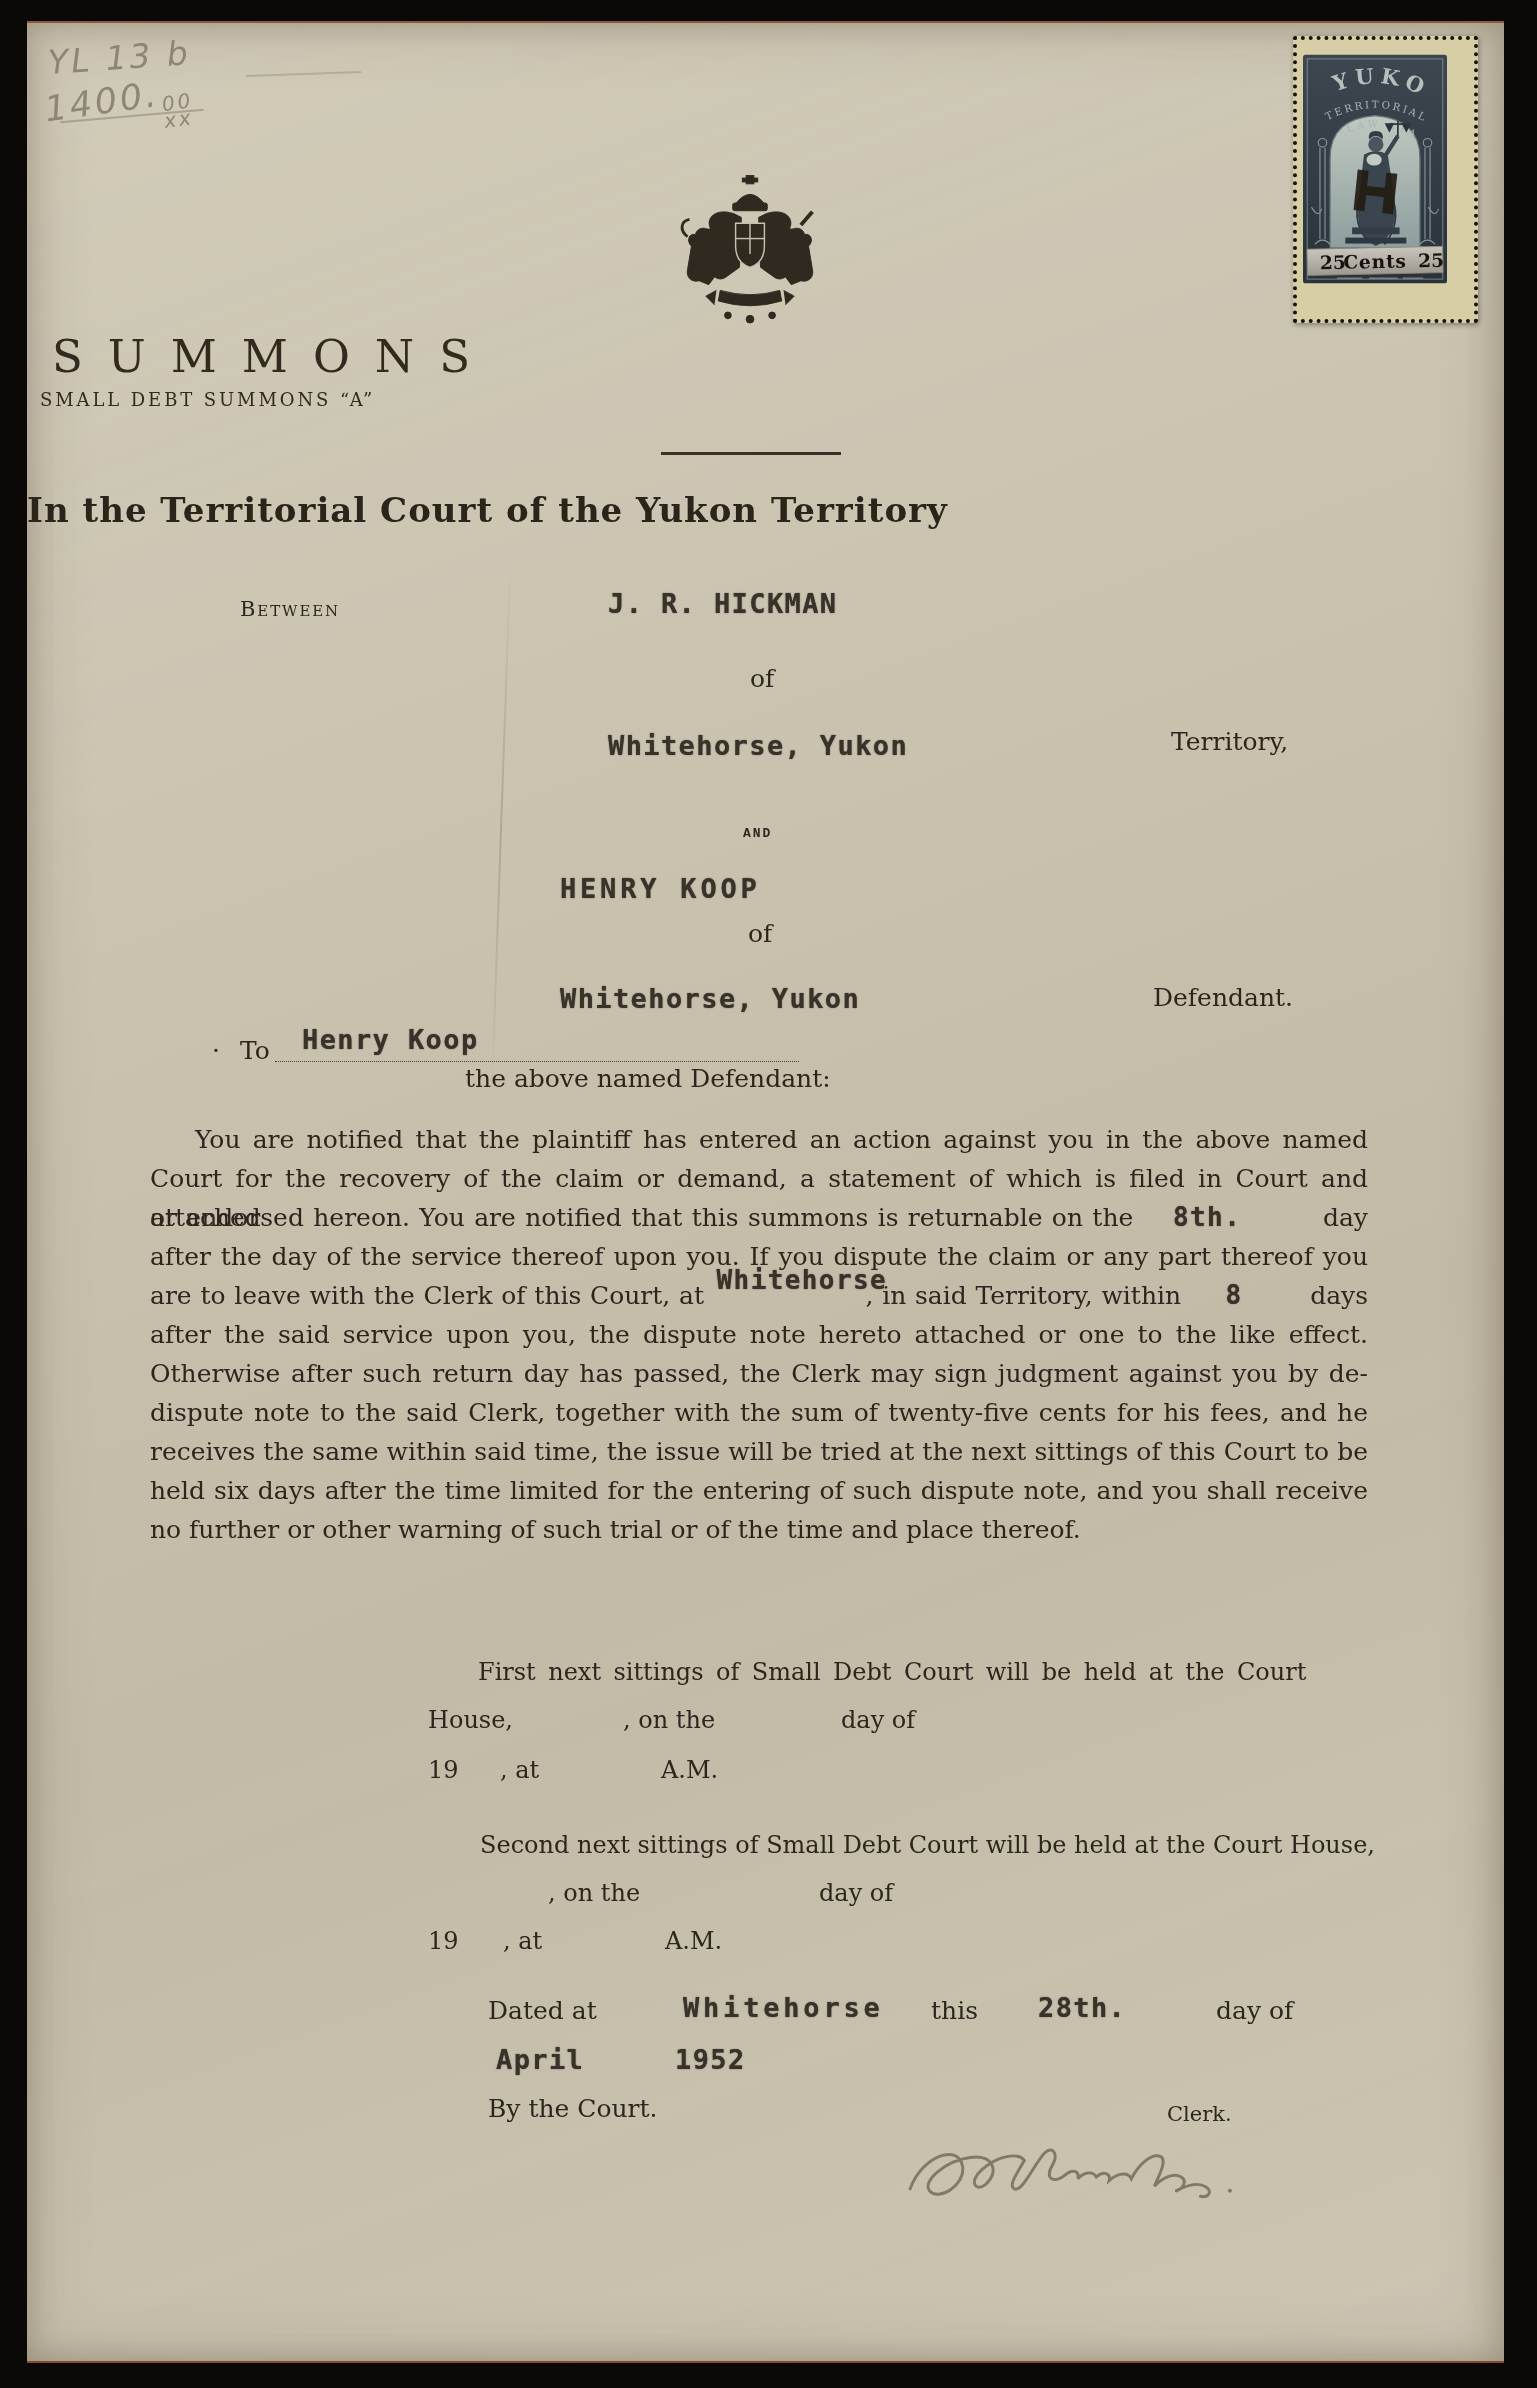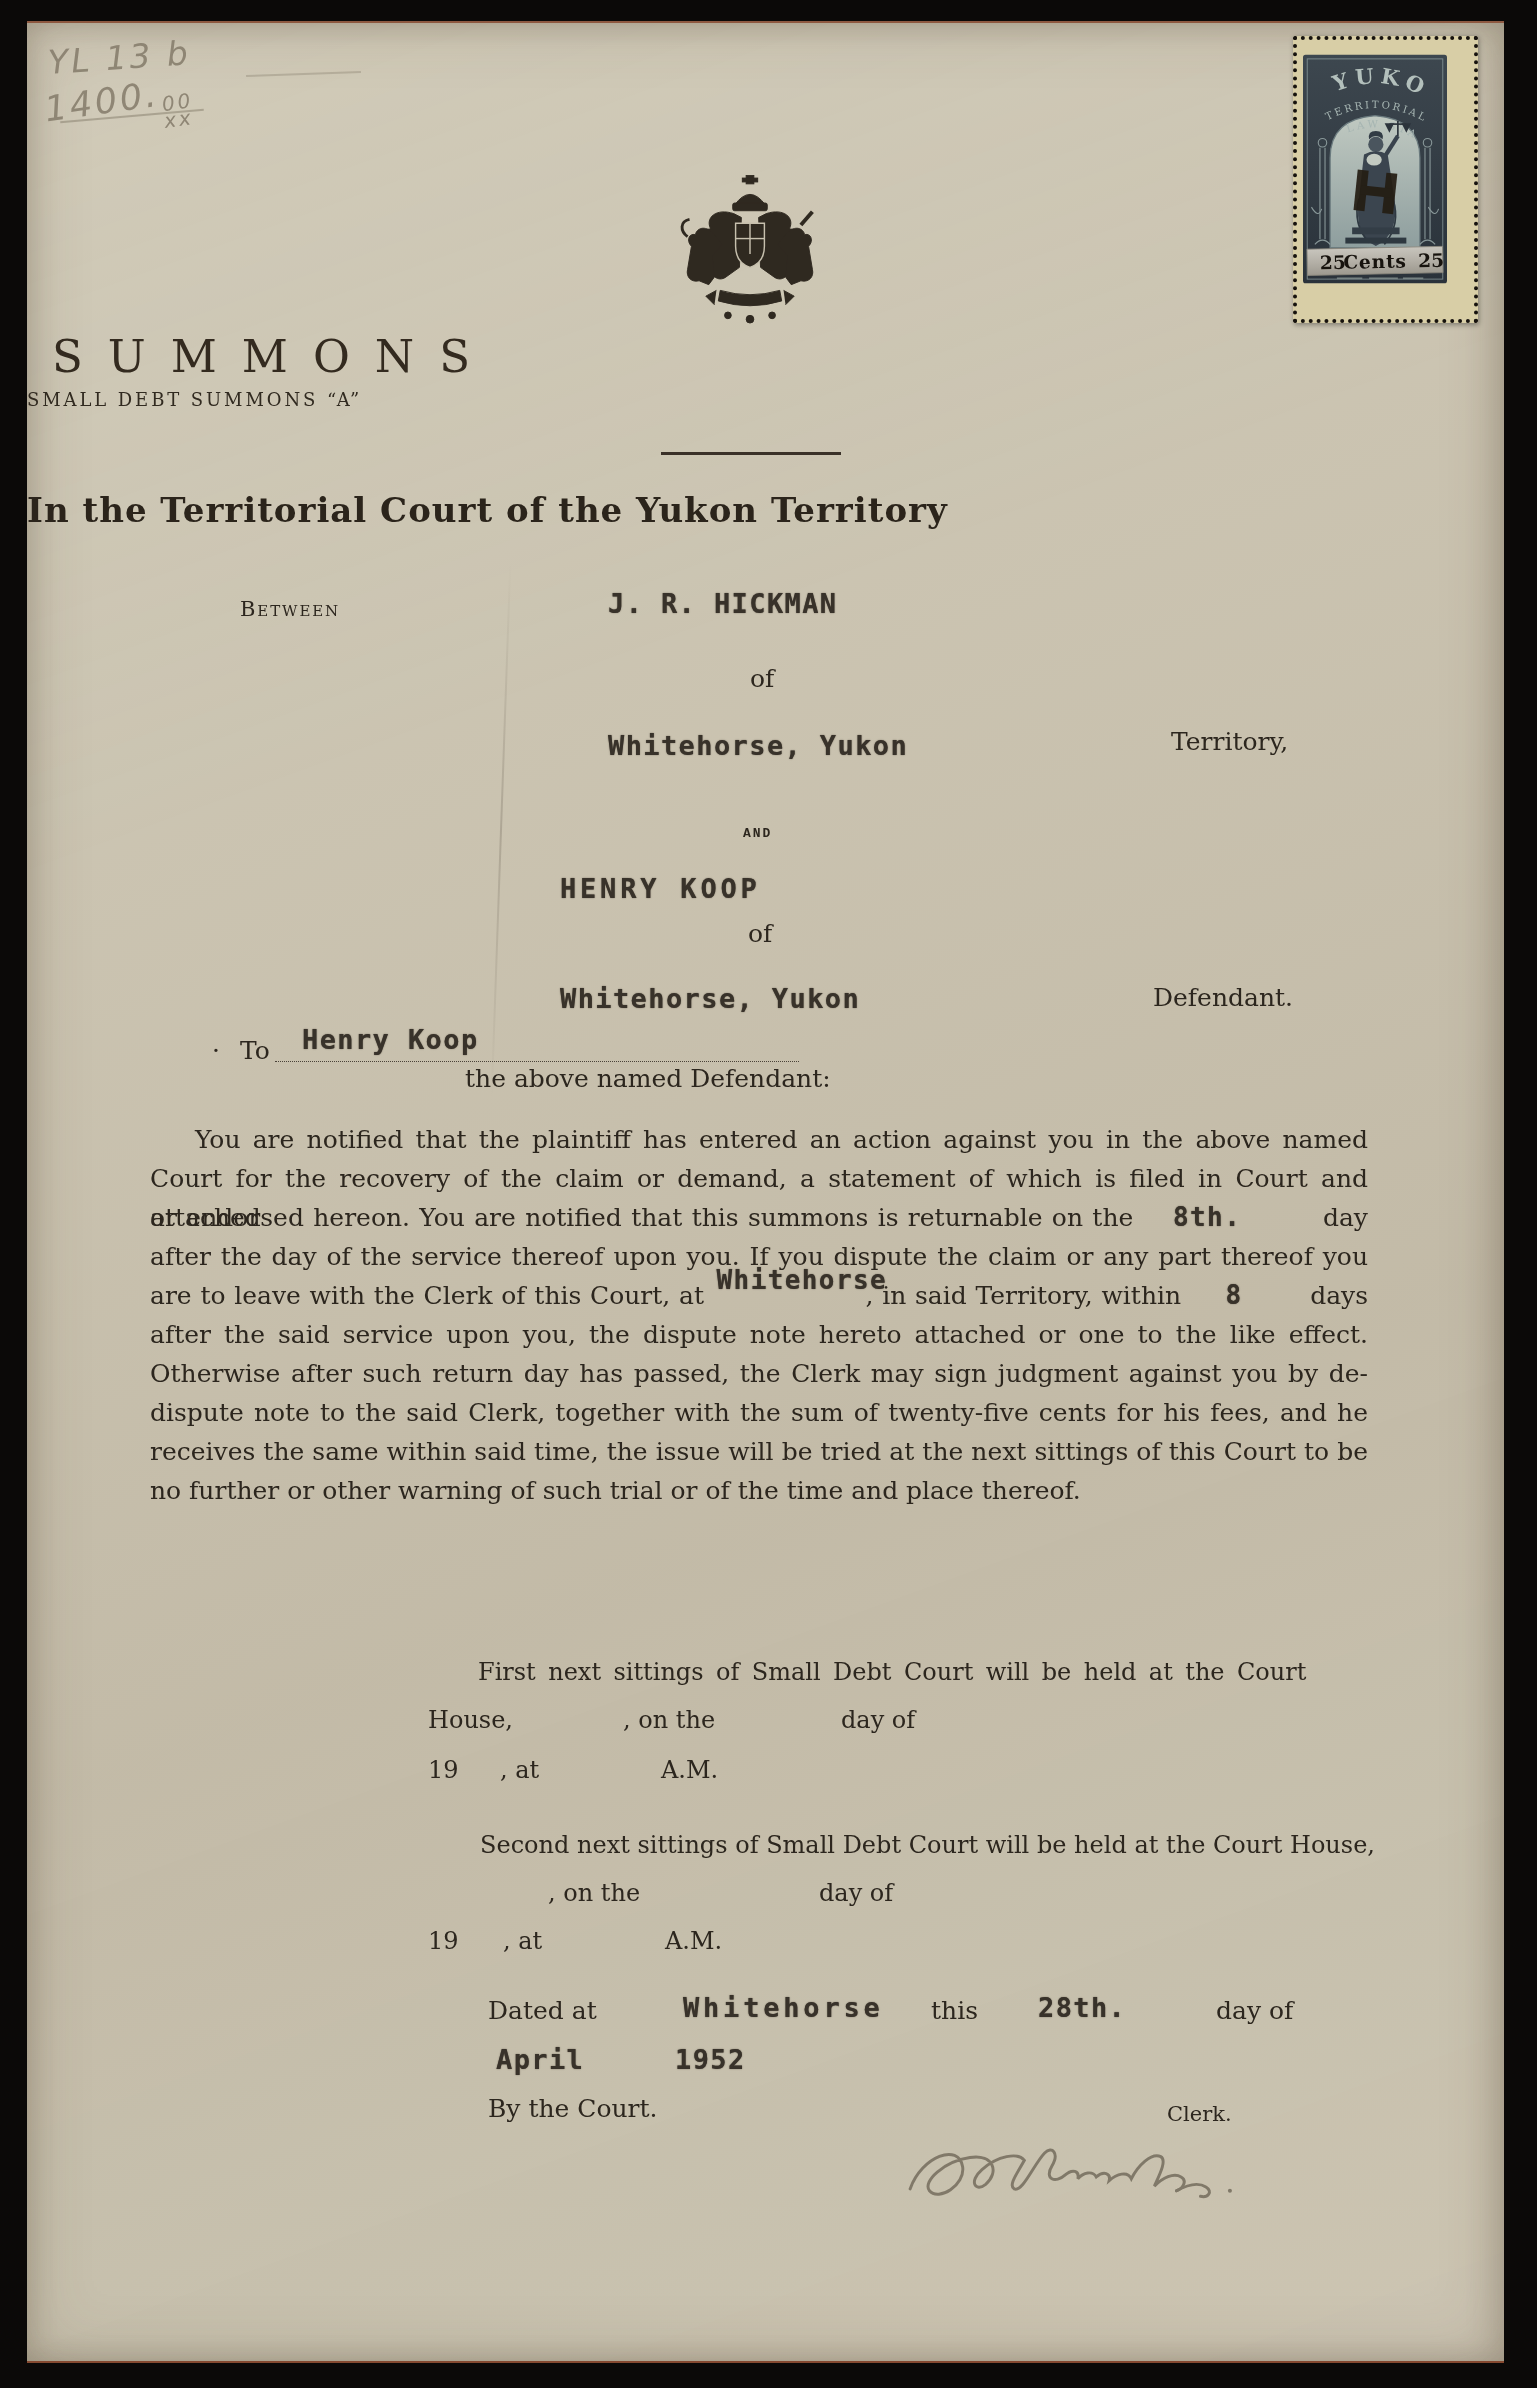--- a/index.html
+++ b/index.html
@@ -41,21 +41,21 @@
     background:var(--stamp_cream);
     border:4.8px dotted #16120e;
     padding:5.8px;border-radius:1.9px;
     box-shadow:1px 1.9px 4.8px rgba(0,0,0,.35);
   }
   .stamp svg{display:block;}
   .crest-wrap{position:absolute;left:651px;top:152px;width:144px;height:154px;}
   .title-summons{position:absolute;left:0;width:1447px;top:307px;
     font-size:45px;letter-spacing:25px;text-indent:25px;color:#332a1f;
     font-family:"DejaVu Serif","Liberation Serif",serif;}
-  .subtitle{position:absolute;left:0;width:1447px;top:366px;
+  .subtitle{position:absolute;left:13px;width:1447px;top:366px;
     font-size:18px;letter-spacing:2.9px;color:#312a20;}
   .rule{position:absolute;left:634px;top:429px;width:180px;height:2.9px;background:#3a3128;}
   .court-title{position:absolute;left:0;width:1447px;top:467px;
     font-size:34px;font-weight:bold;letter-spacing:1px;color:#2b241b;}
   
   .print{font-size:25px;color:var(--ink);}
   .small-label{font-variant:small-caps;font-size:21px;letter-spacing:1.9px;}
   .and-label{font-variant:small-caps;font-size:19px;letter-spacing:1.9px;font-weight:bold;}
   .typed{font-family:"DejaVu Sans Mono","Liberation Mono",monospace;font-weight:bold;
     color:var(--typed);font-size:27px;letter-spacing:1.4px;
@@ -237,20 +237,21 @@
   <div id="body-paragraph">
       <div class="body-line first"><span class="print">You are notified that the plaintiff has entered an action against you in the above named</span> </div>
       <div class="body-line"><span class="print">Court for the recovery of the claim or demand, a statement of which is filed in Court and attached</span> </div>
       <div class="body-line"><span class="print">or endorsed hereon.  You are notified that this summons is returnable on the</span> <span class="gap" style="width: 21px;"></span> <span class="typed">8th.</span> <span class="gap" style="width: 63px;"></span> <span class="print">day</span> </div>
       <div class="body-line"><span class="print">after the day of the service thereof upon you.  If you dispute the claim or any part thereof you</span> </div>
       <div class="body-line"><span class="print">are to leave with the Clerk of this Court, at</span> <span class="gap rel" style="width: 144px;"><span class="typed raised">Whitehorse</span></span> <span class="print">, in said Territory, within</span> <span class="gap" style="width: 27px;"></span> <span class="typed">8</span> <span class="gap" style="width: 50px;"></span> <span class="print">days</span> </div>
       <div class="body-line"><span class="print">after the said service upon you, the dispute note hereto attached or one to the like effect.</span> </div>
       <div class="body-line"><span class="print">Otherwise after such return day has passed, the Clerk may sign judgment against you by de-</span> </div>
       <div class="body-line"><span class="print">dispute note to the said Clerk, together with the sum of twenty-five cents for his fees, and he</span> </div>
       <div class="body-line"><span class="print">receives the same within said time, the issue will be tried at the next sittings of this Court to be</span> </div>
+      <div class="body-line"><span class="print">held six days after the time limited for the entering of such dispute note, and you shall receive</span> </div>
       <div class="body-line last"><span class="print">no further or other warning of such trial or of the time and place thereof.</span> </div>
     </div>
 
   
   <span class="abs print sit sp" style="left:451px;top:1635px;">First next sittings of Small Debt Court will be held at the Court</span>
   <span class="abs print sit" style="left:401px;top:1683px;">House,</span>
   <span class="abs print sit" style="left:596px;top:1683px;">, on the</span>
   <span class="abs print sit" style="left:814px;top:1683px;">day of</span>
   <span class="abs print sit" style="left:401px;top:1733px;">19</span>
   <span class="abs print sit" style="left:473px;top:1733px;">, at</span>

